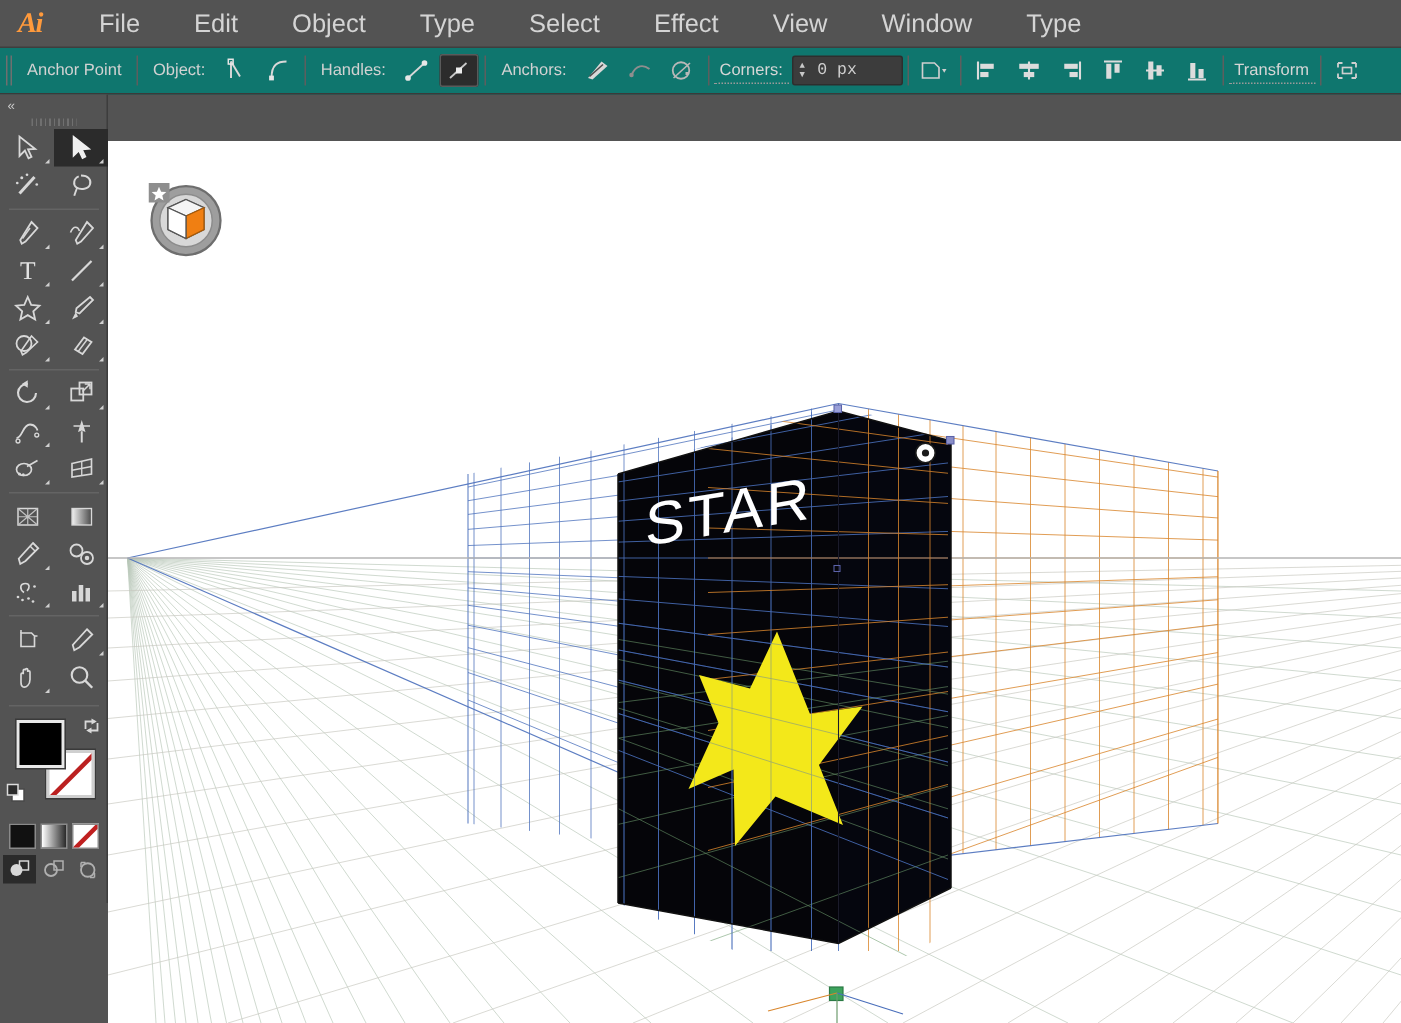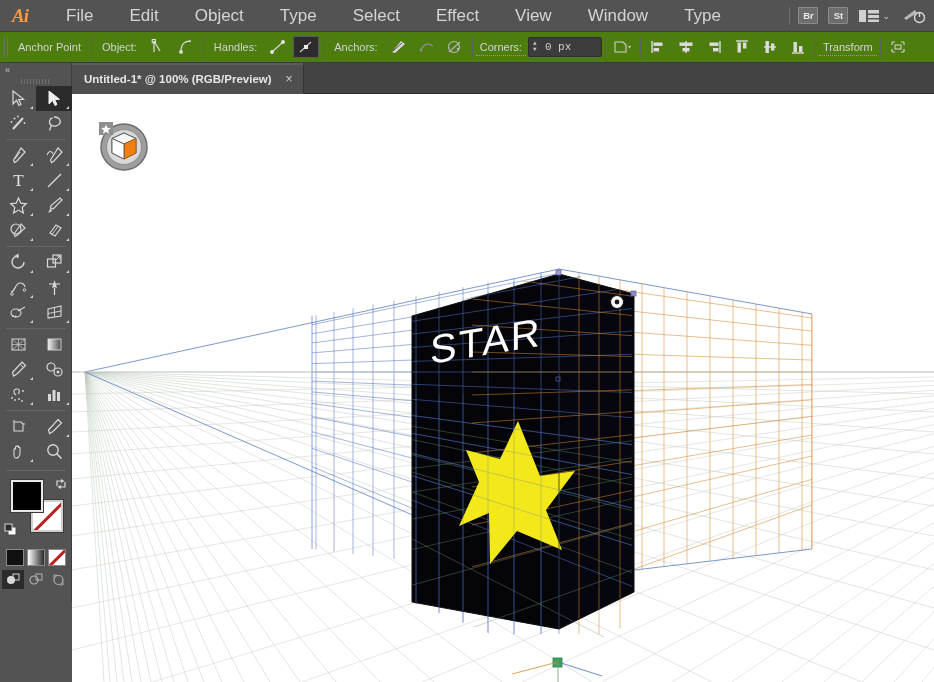--- a/index.html
+++ b/index.html
@@ -36,21 +36,21 @@
     color:#e8e8e8; font-size:9.5px; font-weight:bold; line-height:15px;
     text-align:center; margin-right:10px; border-radius:1px;
   }
   .ws-icon { width:22px; height:16px; margin-right:2px; position:relative; }
   .chev { color:#cfcfcf; font-size:9px; margin-right:12px; }
   .power { width:24px; height:18px; position:relative; }
 
   
   #controlbar {
     position:absolute; left:0; top:32px; width:934px; height:31px;
-    background:#4d7c0f; display:flex; align-items:center;
+    background:#0f766e; display:flex; align-items:center;
     border-bottom:1px solid #3a3a3a;
   }
   .grip { width:9px; height:26px; margin-left:2px; position:relative; }
   .grip i { position:absolute; left:2px; width:1px; height:20px; top:3px; background:#6f6f6f; }
   .grip i:nth-child(2){ left:5px; }
   .cb-label { color:#d2d2d2; font-size:11px; padding:0 7px; white-space:nowrap; }
   .cb-sep { width:1px; height:20px; background:#5e5e5e; margin:0 3px; }
   .cb-btn {
     width:26px; height:22px; display:flex; align-items:center; justify-content:center;
     margin:0 1px; border-radius:2px;
@@ -145,41 +145,20 @@
     <div class="menu-item">File</div>
     <div class="menu-item">Edit</div>
     <div class="menu-item">Object</div>
     <div class="menu-item">Type</div>
     <div class="menu-item">Select</div>
     <div class="menu-item">Effect</div>
     <div class="menu-item">View</div>
     <div class="menu-item">Window</div>
     <div class="menu-item">Type</div>
 
-    <div id="menu-right">
-      <div class="menu-sep"></div>
-      <div class="mini-btn">Br</div>
-      <div class="mini-btn">St</div>
-      <div class="ws-icon">
-        <svg width="22" height="16" viewBox="0 0 22 16">
-          <rect x="1" y="2" width="7" height="12" fill="#cfcfcf"></rect>
-          <rect x="10" y="2" width="11" height="3.5" fill="#cfcfcf"></rect>
-          <rect x="10" y="7" width="11" height="3" fill="#cfcfcf"></rect>
-          <rect x="10" y="11.5" width="11" height="2.5" fill="#cfcfcf"></rect>
-        </svg>
-      </div>
-      <div class="chev">⌄</div>
-      <div class="power">
-        <svg width="24" height="18" viewBox="0 0 24 18">
-          <path d="M2 11 L13 3 L15 6 L4 13 Z" fill="#c9c9c9" opacity="0.85"></path>
-          <circle cx="17.5" cy="10.5" r="5" fill="none" stroke="#d8d8d8" stroke-width="1.4"></circle>
-          <line x1="17.5" y1="6" x2="17.5" y2="10" stroke="#d8d8d8" stroke-width="1.4"></line>
-        </svg>
-      </div>
-    </div>
   </div>
 
   <div id="controlbar">
     <div class="grip">
         <i></i>
         <i></i>
       </div>
     <div class="cb-label">Anchor Point</div>
     <div class="cb-sep"></div>
 
@@ -302,26 +281,20 @@
     <div class="cb-text">Transform</div>
     <div class="cb-sep"></div>
     <div class="cb-btn">
       <svg width="20" height="18" viewBox="0 0 20 18">
         <path d="M4 4 L7 4 M4 4 L4 7 M16 4 L13 4 M16 4 L16 7 M4 14 L7 14 M4 14 L4 11 M16 14 L13 14 M16 14 L16 11" stroke="#cfcfcf" stroke-width="1.2" fill="none"></path>
         <rect x="7" y="7" width="6" height="4" fill="none" stroke="#cfcfcf" stroke-width="1.1"></rect>
       </svg>
     </div>
   </div>
 
-  <div id="tabbar">
-    <div id="doc-tab">
-      <span id="doc-tab-title">Untitled-1* @ 100% (RGB/Preview)</span>
-      <span id="doc-tab-close">×</span>
-    </div>
-  </div>
 
   <div id="toolbar">
     <div id="tb-collapse">«</div>
     <div id="tb-grip">
         <i></i>
       </div>
 
     <div class="tool-grid">
 
       <div class="tool">

